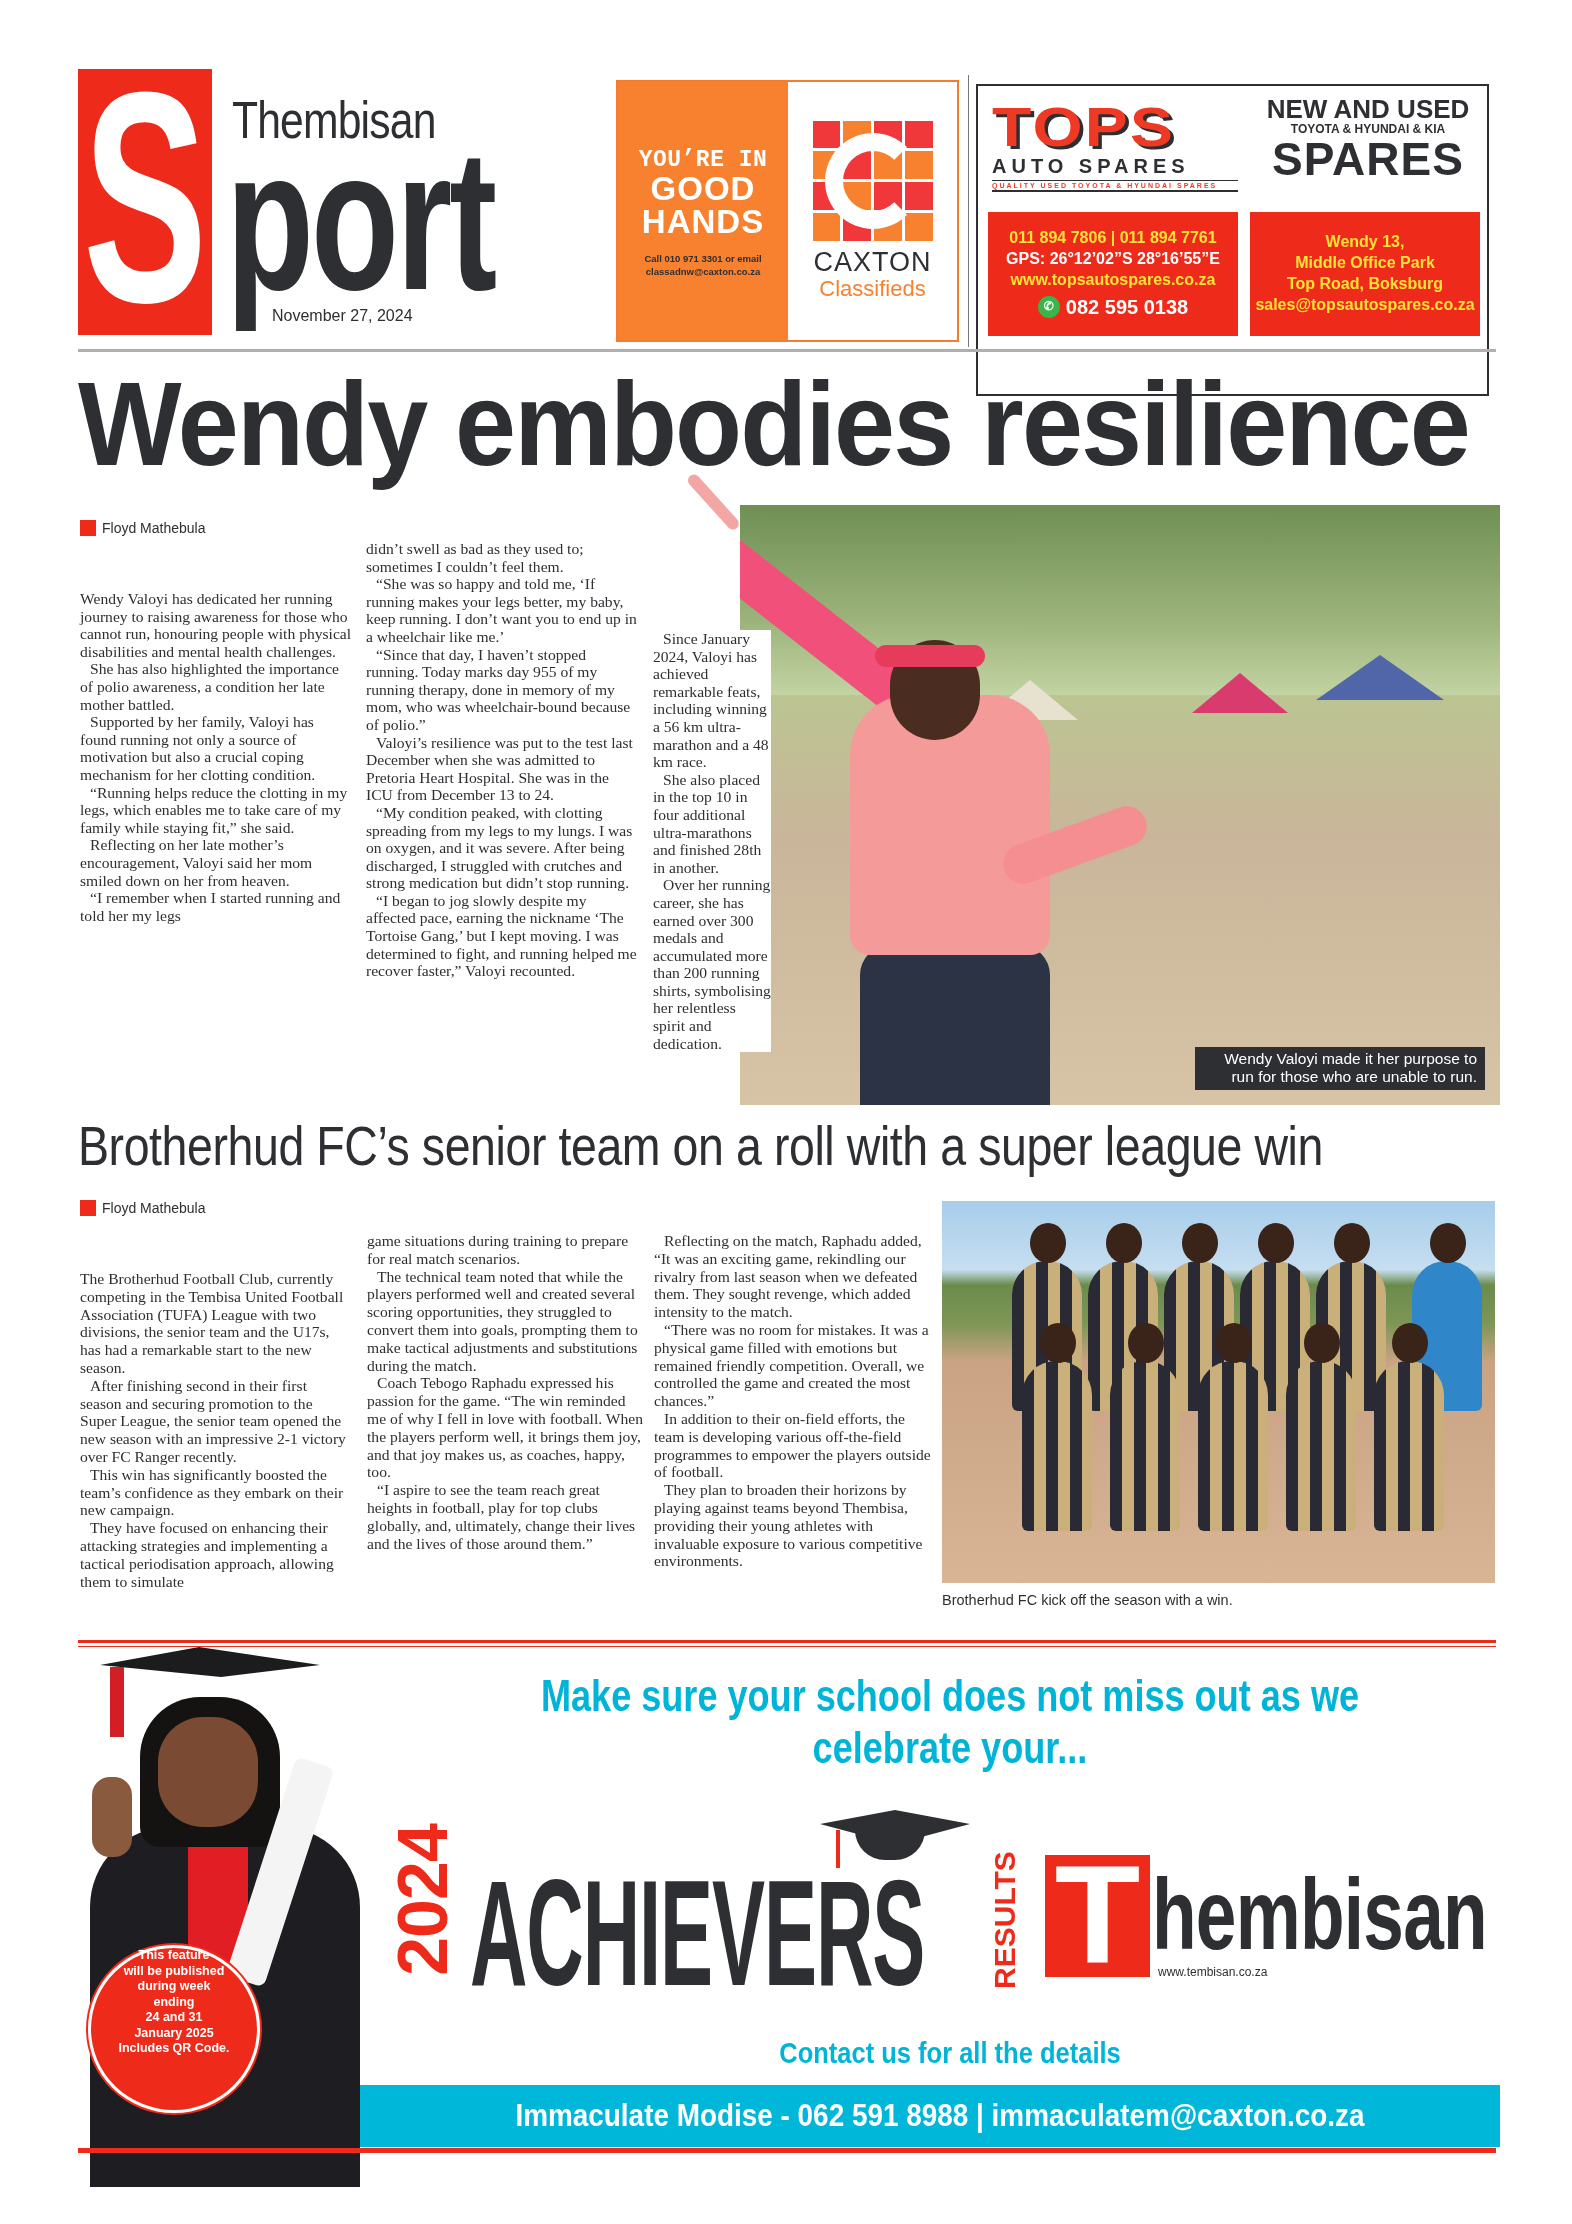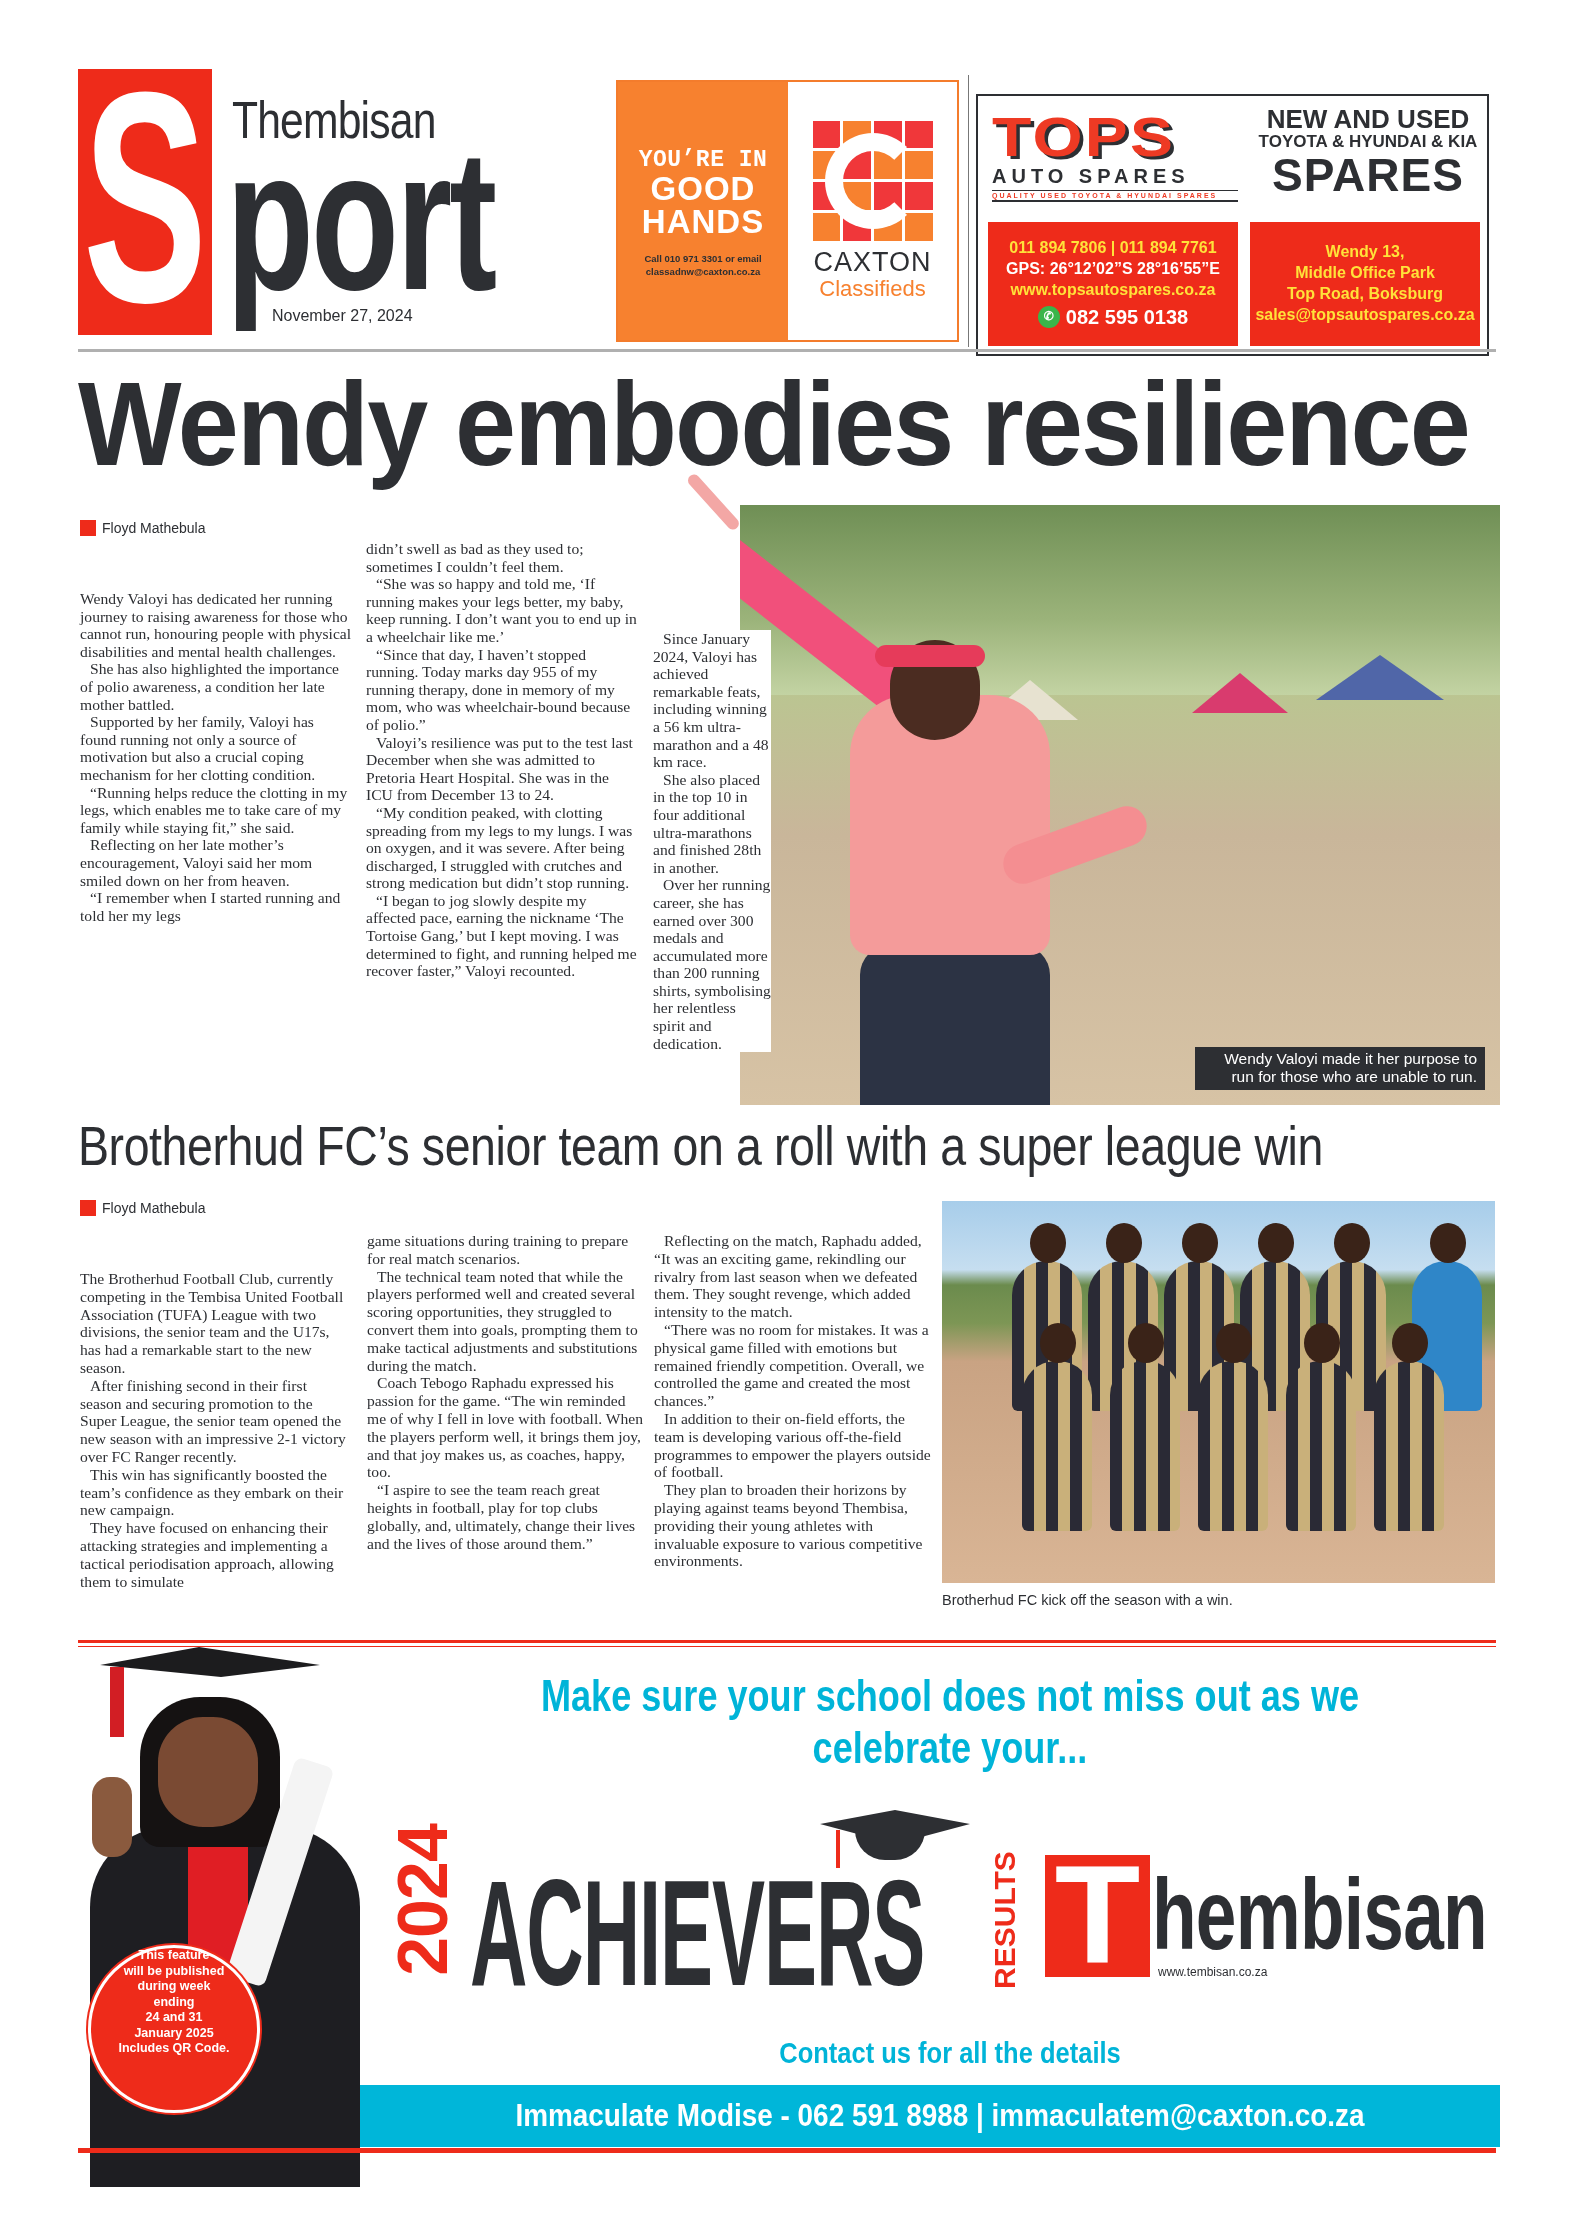--- a/index.html
+++ b/index.html
@@ -23,29 +23,29 @@
   .cx-small { font-family:"Liberation Sans",sans-serif; font-weight:700; color:#2d2f33; font-size:9.5px; text-align:center; margin-top:15px; line-height:1.3; }
   .caxton-right { flex:1; display:flex; flex-direction:column; align-items:center; justify-content:center; }
   .cx-grid { width: 120px; height: 120px; display:grid; grid-template-columns: repeat(4,1fr); grid-template-rows: repeat(4,1fr); gap: 3px; position:relative; }
   .cx-grid div { background:#f7812f; }
   .cx-grid div.r { background:#f0373a; }
   .cx-c { position:absolute; left:12px; top:12px; width:96px; height:96px; border: 18px solid #fff; border-right-color: transparent; border-radius: 50%; }
   .cx-brand { font-family:"Liberation Sans",sans-serif; font-size:27px; color:#2d2f33; letter-spacing:1px; margin-top:6px; }
   .cx-class { font-family:"Liberation Sans",sans-serif; font-size:22px; color:#f7812f; margin-top:-2px; }
 
   
-  .tops { left: 976px; top: 94px; width: 513px; height: 262px; border: 2px solid #2d2f33; }
+  .tops { left: 976px; top: 84px; width: 513px; height: 312px; border: 2px solid #2d2f33; }
   .tops-vline { left: 968px; top: 75px; width: 1px; height: 272px; background:#777; }
   .tops-logo { position:absolute; left: 14px; top: 14px; width: 246px; }
   .tops-word { font-family:"Liberation Sans",sans-serif; font-weight:900; font-style: normal; color:#ee3a24; font-size:56px; line-height:0.95; letter-spacing: 2px; text-shadow: 3px 3px 0 #2d2f33; transform: scaleX(1.15); transform-origin:left; }
   .tops-sub { font-family:"Liberation Sans",sans-serif; font-weight:700; color:#2d2f33; font-size:20px; letter-spacing: 5px; margin-top: 2px; }
   .tops-tag { font-family:"Liberation Sans",sans-serif; font-weight:700; color:#ee3a24; font-size:7px; letter-spacing:2px; border-top: 1px solid #2d2f33; border-bottom: 2px solid #2d2f33; padding:1px 0; margin-top:2px; }
   .tops-head { position:absolute; left: 272px; top: 10px; width: 236px; text-align:center; font-family:"Liberation Sans",sans-serif; font-weight:700; color:#2d2f33; }
   .tops-head .h1 { font-size: 26px; line-height: 1.05; }
-  .tops-head .h2 { font-size: 17px; line-height: 1.1; }
+  .tops-head .h2 { font-size: 12px; line-height: 1.1; }
   .tops-head .h3 { font-size: 46px; line-height: 1; letter-spacing: 1px; }
   .tops-box { position:absolute; top: 126px; height: 124px; background:#ee2b1a; color:#ffe23a; font-family:"Liberation Sans",sans-serif; font-weight:700; text-align:center; display:flex; flex-direction:column; justify-content:center; line-height:1.3; }
   .tops-box.l { left: 10px; width: 250px; font-size: 16px; }
   .tops-box.r { left: 272px; width: 230px; font-size: 16px; }
   .tops-box .white { color: #fff; }
   .tops-wa { display:flex; align-items:center; justify-content:center; gap:6px; color:#fff; font-size:20px; margin-top:3px; }
   .wa-icon { width: 22px; height: 22px; border-radius:50%; background:#3ab54a; display:inline-flex; align-items:center; justify-content:center; color:#fff; font-size: 12px; }
 
   .rule-top { left: 78px; top: 349px; width: 1418px; height: 3px; background: #b0b0b0; }
 

